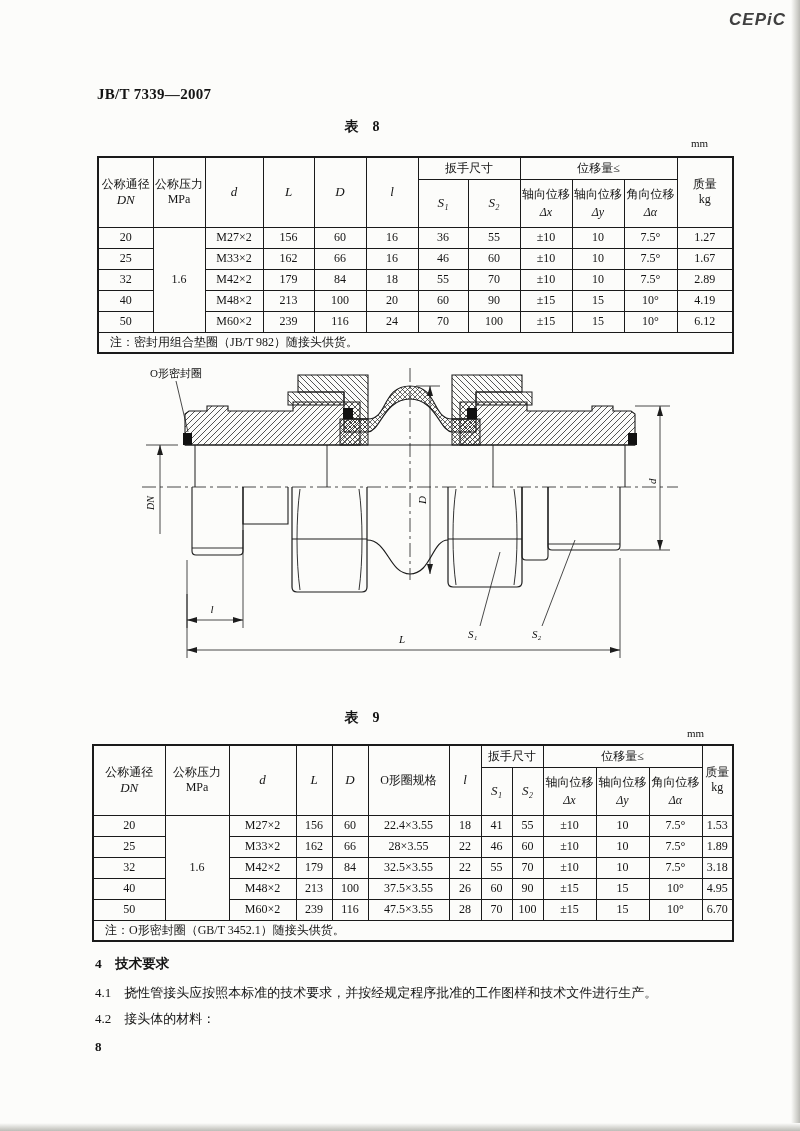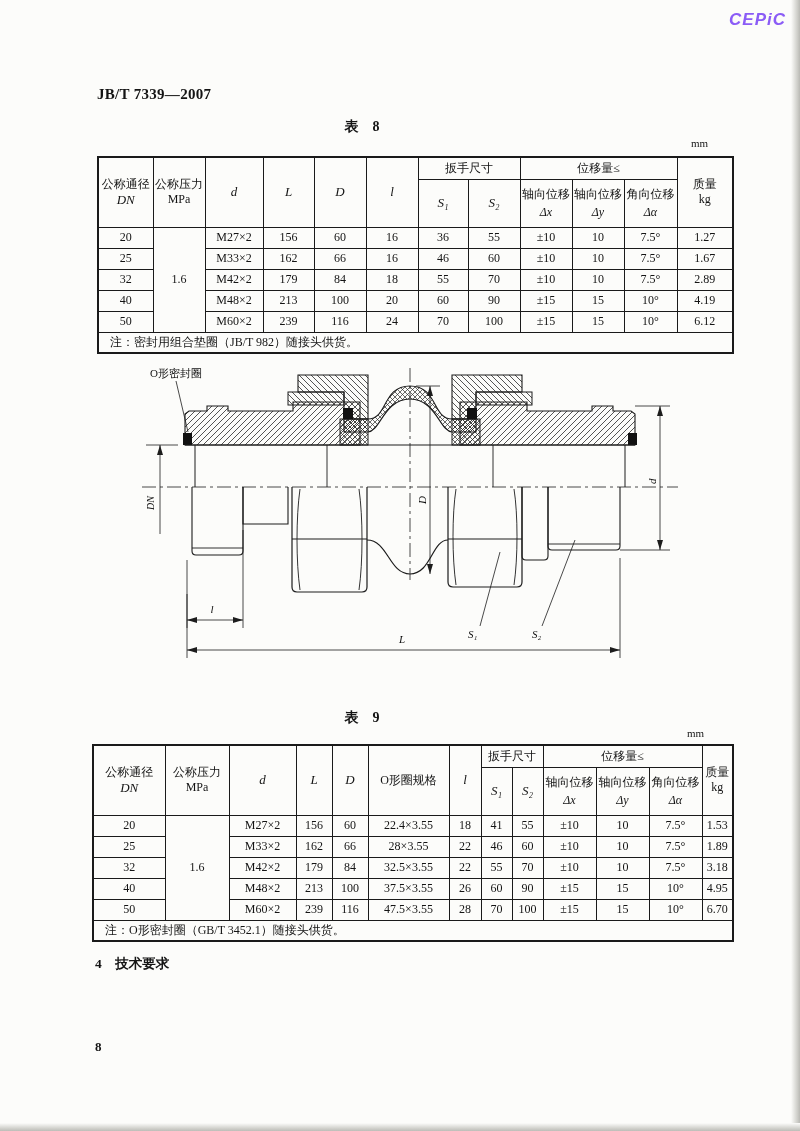--- a/index.html
+++ b/index.html
@@ -8,21 +8,21 @@
     background:#fcfcfa;overflow:hidden;
     font-family:"Liberation Serif","DejaVu Serif",serif;color:#141414;
   }
   
   .edge-right{position:absolute;top:0;right:0;width:9px;height:100%;
     background:linear-gradient(to right,#fcfcfa,#cfcfca 70%,#b9b9b4);}
   .edge-bottom{position:absolute;bottom:0;left:0;width:100%;height:8px;
     background:linear-gradient(to bottom,#fcfcfa,#cfcfca 70%,#bdbdb8);}
   .logo{position:absolute;top:10px;right:14px;
     font-family:"Liberation Sans","DejaVu Sans",sans-serif;
-    font-style:italic;font-weight:bold;font-size:17px;letter-spacing:1px;color:#8b5cf6;}
+    font-style:italic;font-weight:bold;font-size:17px;letter-spacing:1px;color:#404040;}
   .docnum{position:absolute;left:97px;top:86px;font-weight:bold;font-size:15px;letter-spacing:.3px;}
   .caption{position:absolute;left:0;width:724px;text-align:center;font-weight:bold;font-size:14px;}
   .cap-t8{top:118px;} .cap-fig{top:689px;} .cap-t9{top:709px;}
   .mm{position:absolute;font-size:11px;}
   .mm1{left:691px;top:137px;} .mm2{left:687px;top:727px;}
 
   table.spec{position:absolute;border-collapse:collapse;table-layout:fixed;
     border:2px solid #1a1a1a;background:#fcfcfa;}
   table.spec td,table.spec th{border:1px solid #1a1a1a;text-align:center;vertical-align:middle;
     font-weight:normal;font-size:12px;padding:0;line-height:1.25;overflow:hidden;}
@@ -412,17 +412,19 @@
         </tr>
       </tbody>
     <tbody>
       <tr class="note-row">
         <td colspan="13">注：O形密封圈（GB/T 3452.1）随接头供货。</td>
       </tr>
     </tbody>
   </table>
 
   <div class="sec-head">4　技术要求</div>
+  <div class="para p41">4.1　挠性管接头应按照本标准的技术要求，并按经规定程序批准的工作图样和技术文件进行生产。</div>
+  <div class="para p42">4.2　接头体的材料：</div>
   <div class="pagenum">8</div>
 
   <div class="edge-right"></div>
   <div class="edge-bottom"></div>
 </div>
 
 </body></html>

